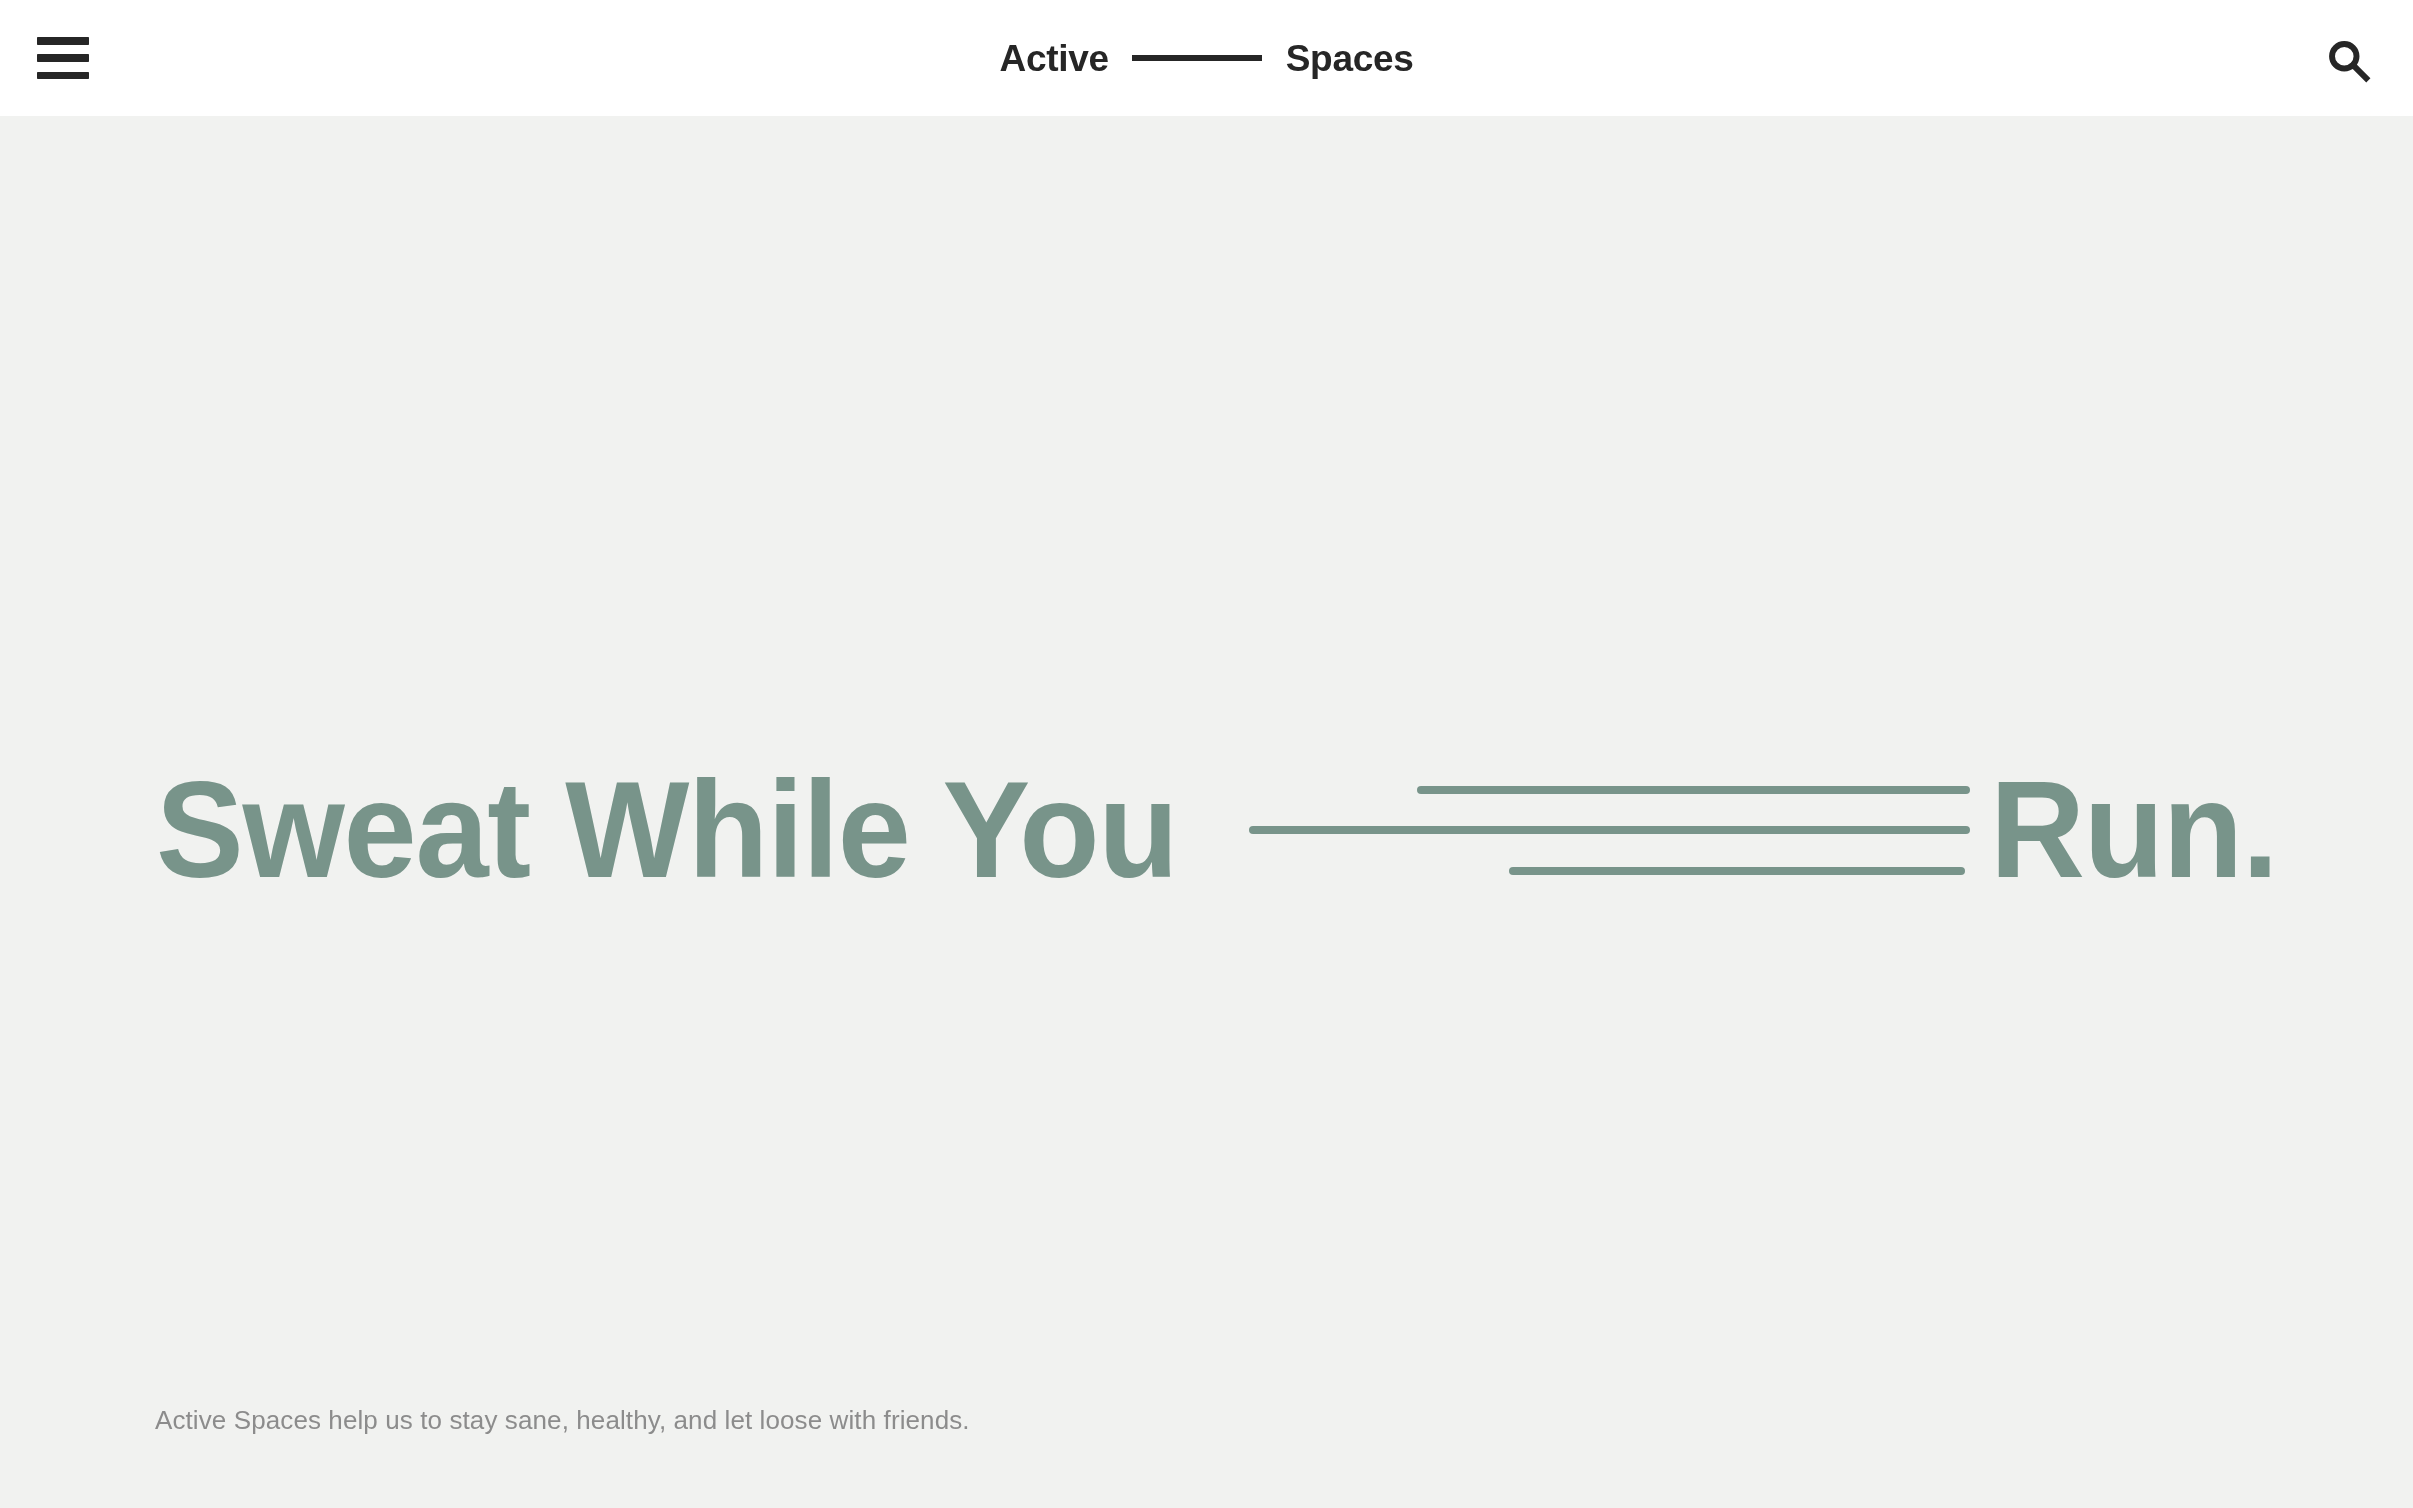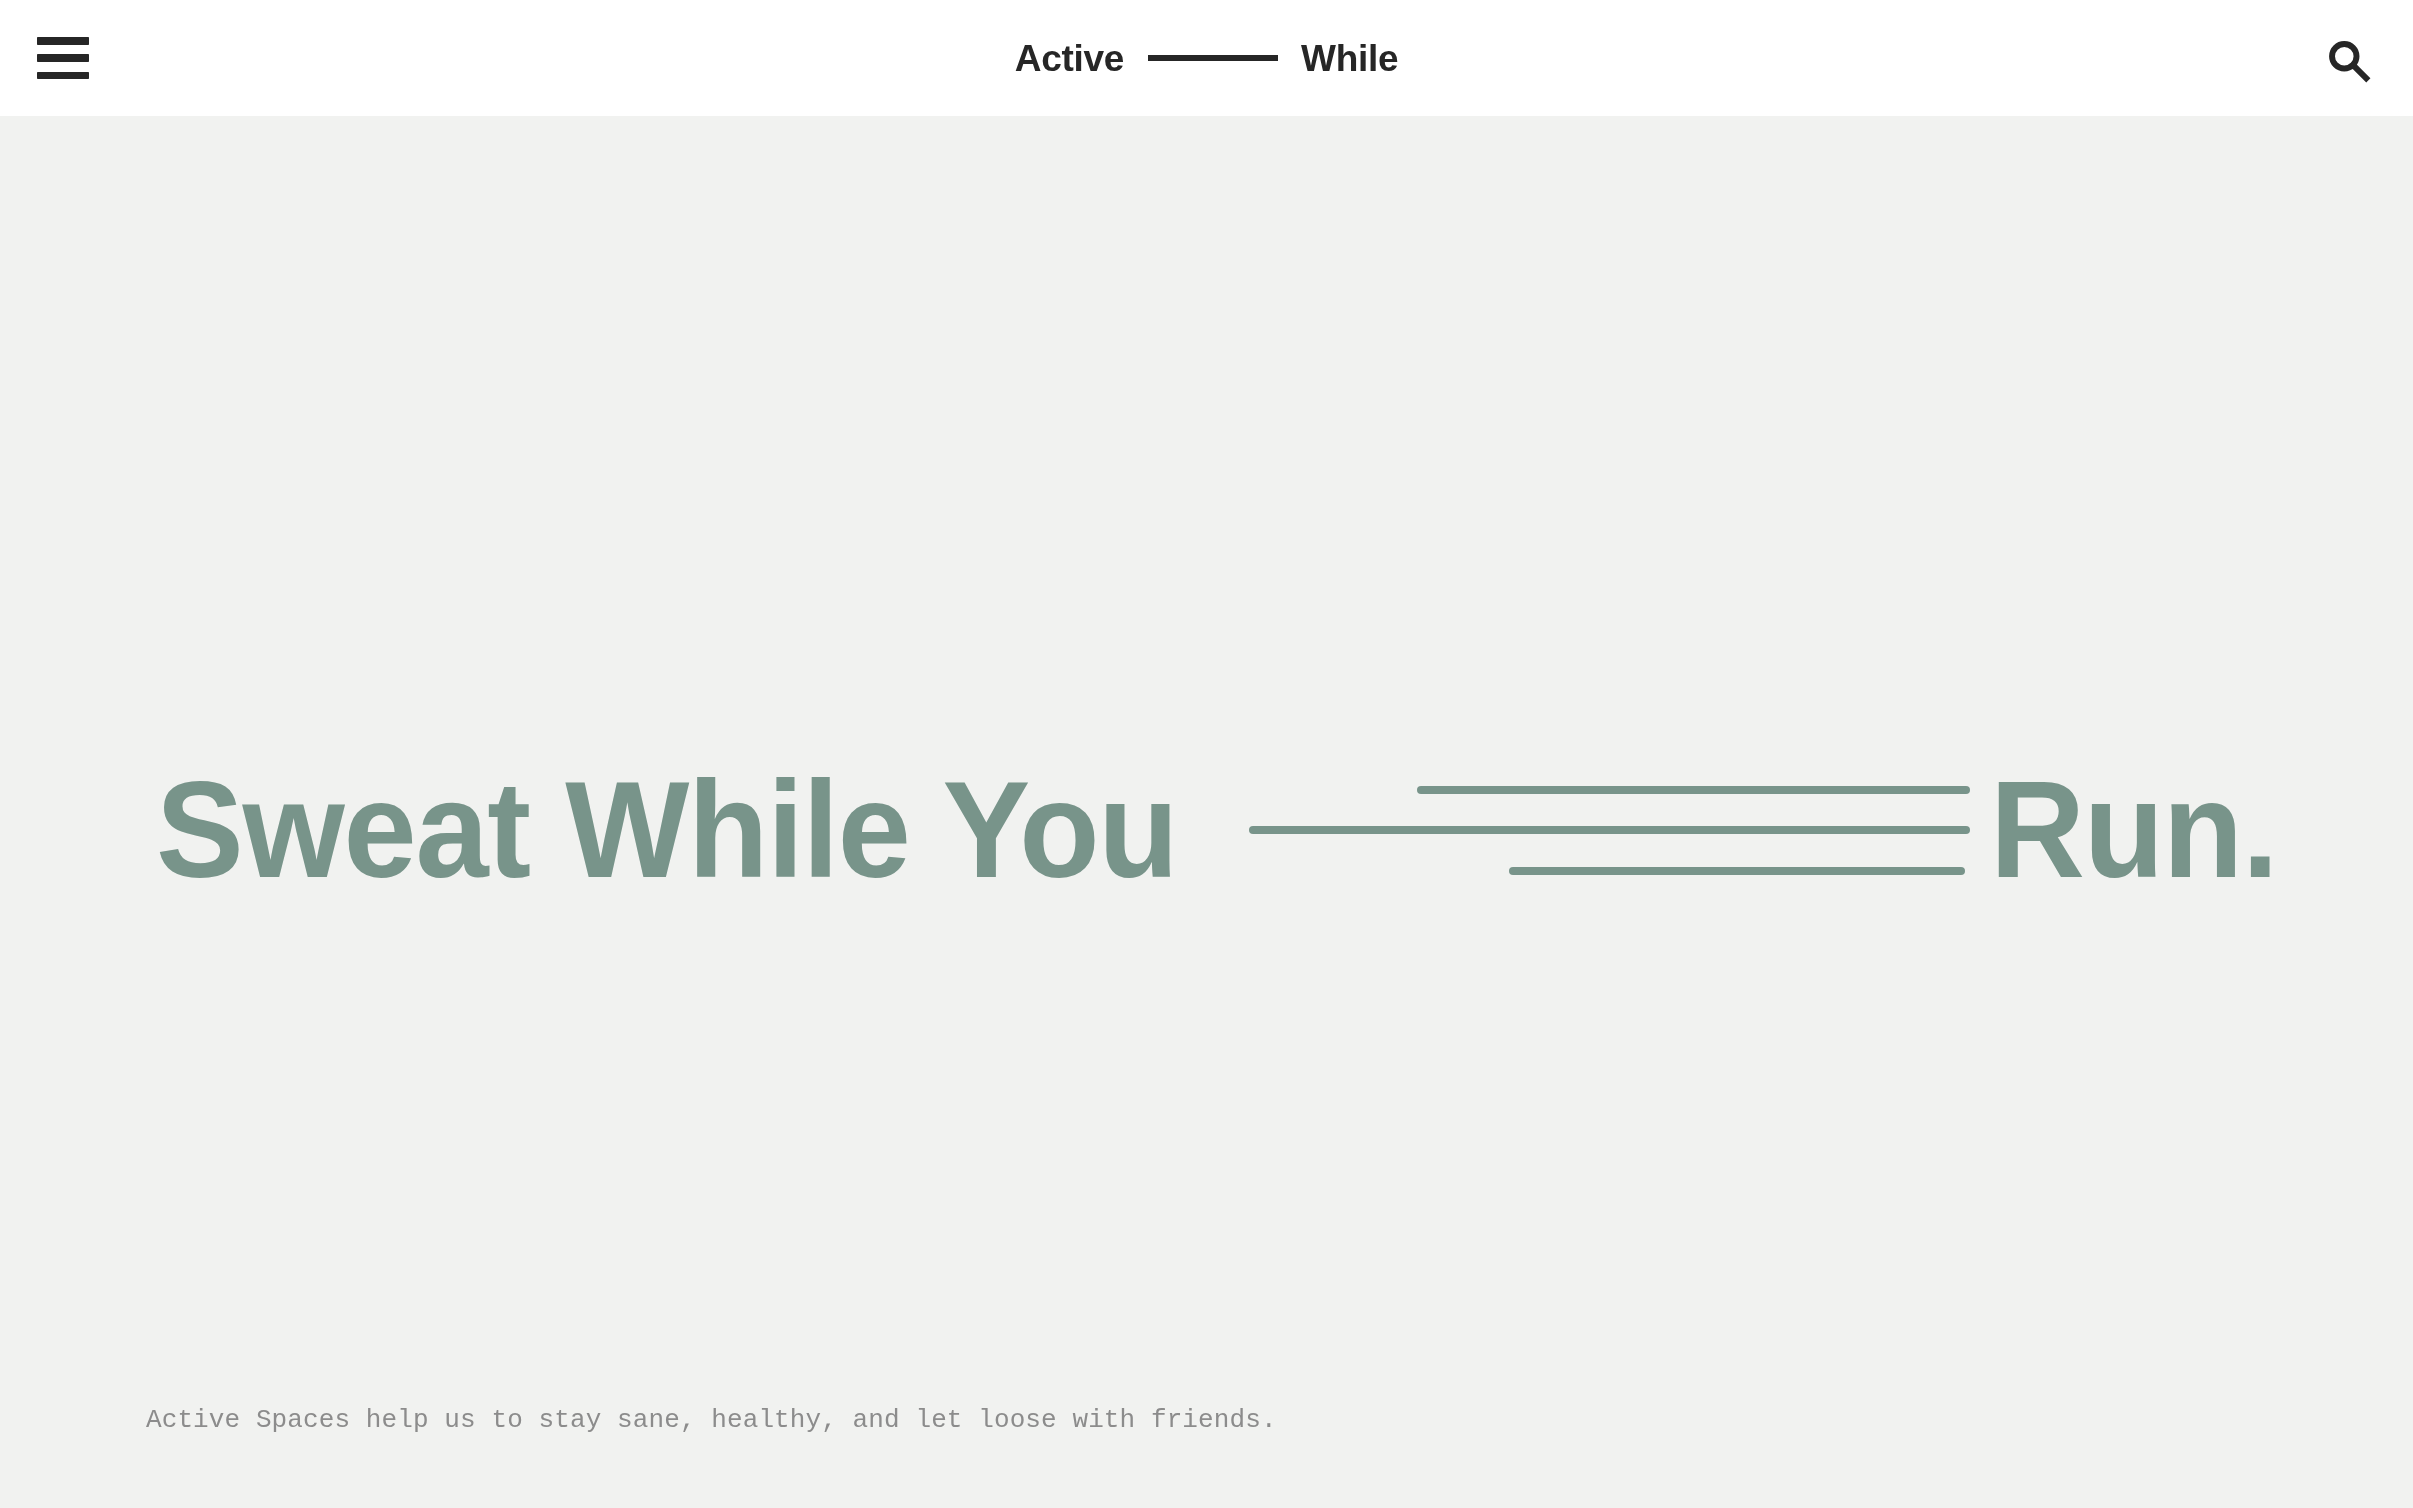--- a/index.html
+++ b/index.html
@@ -137,24 +137,23 @@
     background:#78948a;
     border-radius:5px;
   }
   .hline-1 { top:25px;  left:168px; right:0px; }
   .hline-2 { top:65px;  left:0px;   right:0px; }
   .hline-3 { top:106px; left:260px; right:5px; }
 
   
   .intro {
     position:absolute;
-    left:146px;
+    left:155px;
     top:1286px;
     width:1173px;
-    font-family:Liberation Mono, monospace;
   }
   .intro-line {
     font-size:26px;
     line-height:37px;
     color:#8c8c8c;
     letter-spacing:0.1px;
   }
 </style>
 </head>
 <body>
@@ -165,21 +164,21 @@
 
     <button class="menu-button" aria-label="Menu">
       <span class="menu-bar"></span>
       <span class="menu-bar"></span>
       <span class="menu-bar"></span>
     </button>
 
     <div class="logo">
       <span class="logo-word">Active</span>
       <span class="logo-rule"></span>
-      <span class="logo-word">While</span>
+      <span class="logo-word">Spaces</span>
     </div>
 
     <button class="search-button" aria-label="Search">
       <svg width="49" height="49" viewBox="0 0 58 58">
         <circle cx="24" cy="24" r="14.5" fill="none" stroke="#262626" stroke-width="7"></circle>
         <line x1="34.5" y1="34.5" x2="50" y2="50" stroke="#262626" stroke-width="7" stroke-linecap="square"></line>
       </svg>
     </button>
 
   </header>

